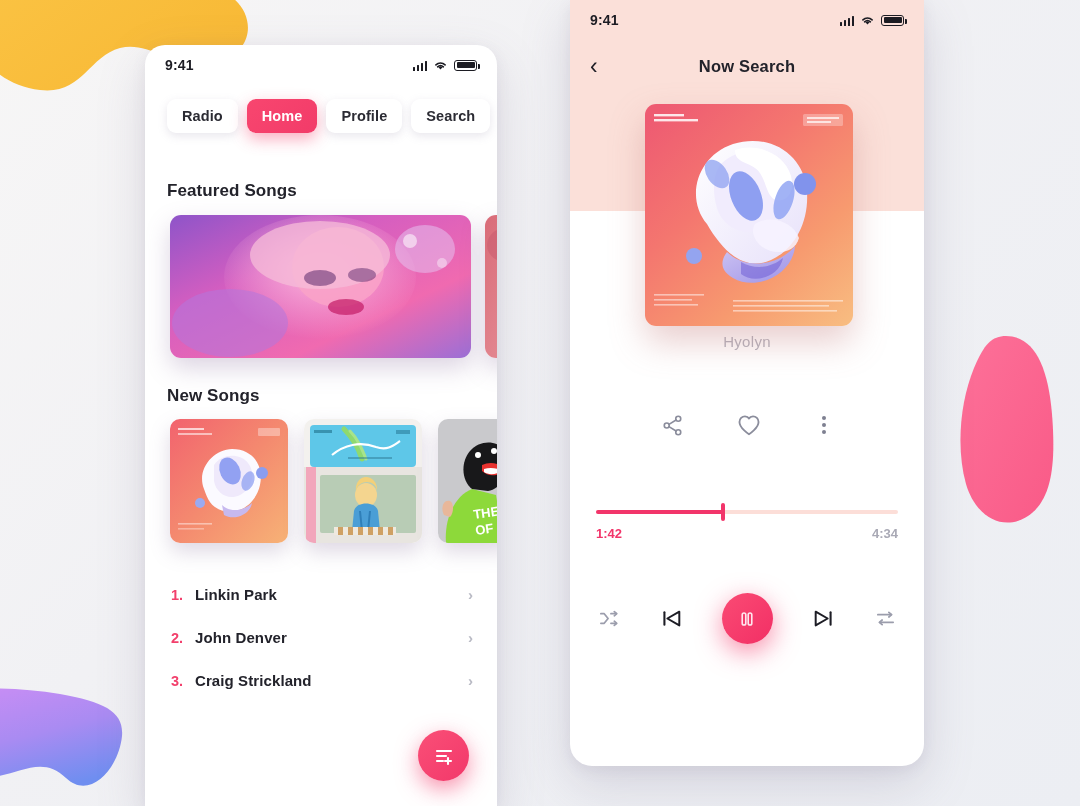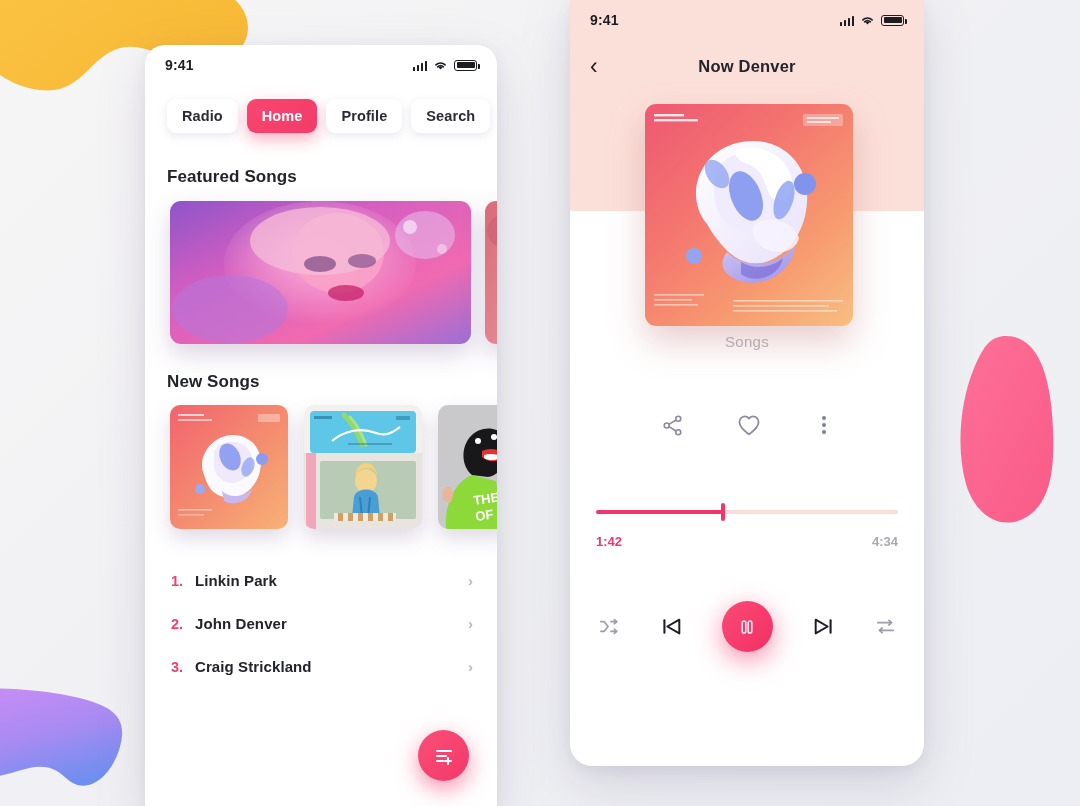--- a/index.html
+++ b/index.html
@@ -131,21 +131,21 @@
 
   .actions{ display:flex; justify-content:center; gap:52px; margin-top:62px;
     align-items:center; }
 
   .progress-wrap{ padding:0 26px; margin-top:72px; }
   .track{ height:4px; background:#fcded8; border-radius:2px; position:relative; }
   .track-fill{ position:absolute; left:0; top:0; height:100%; width:42%;
     background:#f2356a; border-radius:2px; }
   .track-handle{ position:absolute; left:42%; top:-7px; width:4px; height:18px;
     background:#f2356a; border-radius:2px; margin-left:-2px; }
-  .times{ display:flex; justify-content:space-between; margin-top:20px;
+  .times{ display:flex; justify-content:space-between; margin-top:12px;
     font-size:13px; font-weight:bold;gap:16px; }
   .t-cur{ color:#f2356a; } .t-tot{ color:#a9a9b5; }
 
   .controls{ display:flex; align-items:center; justify-content:center;
     gap:38px; margin-top:52px; }
   .play-btn{
     width:51px; height:51px; border-radius:50%;
     background:linear-gradient(135deg,#fa4b74,#f22f65);
     box-shadow:0 8px 26px rgba(242,47,101,.55);
     display:flex; align-items:center; justify-content:center;
@@ -210,21 +210,21 @@
     </span>
   </div>
 
   <div class="tabs">
     <div class="tab">Radio</div>
     <div class="tab active">Home</div>
     <div class="tab">Profile</div>
     <div class="tab">Search</div>
   </div>
 
-  <div style="margin-top:34px;">
+  <div style="margin-top:48px;">
     <div class="section-title">Featured Songs</div>
 
     <div class="featured-row">
       <div class="featured-card">
         <svg width="301" height="143" viewBox="0 0 301 143" preserveAspectRatio="xMidYMid slice">
           <defs>
             <linearGradient id="f1" x1="0" y1="0" x2="1" y2="1">
               <stop offset="0%" stop-color="#8e54c9"></stop>
                 <stop offset="35%" stop-color="#d55ec0"></stop>
               <stop offset="70%" stop-color="#f06ab0"></stop>
@@ -391,26 +391,26 @@
           <path d="M4.6 6.8 a4.3 4.3 0 0 1 5.8 0" stroke="#1c1c23" stroke-width="1.6" fill="none" stroke-linecap="round"></path>
         </svg>
         <span class="batt">
             <b></b>
           </span>
       </span>
     </div>
 
     <div class="np-bar">
       <span class="np-back">‹</span>
-      <span class="np-title">Now Denver</span>
+      <span class="np-title">Now Search</span>
     </div>
   </div>
 
   <div class="track-title">Blue Moon</div>
-  <div class="track-artist">Songs</div>
+  <div class="track-artist">Hyolyn</div>
 
   <div class="actions">
     <svg width="23" height="23" viewBox="0 0 24 24" fill="none" stroke="#8b8d9c" stroke-width="1.7" stroke-linecap="round" stroke-linejoin="round">
       <circle cx="18" cy="5" r="2.6"></circle>
         <circle cx="6" cy="12" r="2.6"></circle>
         <circle cx="18" cy="19" r="2.6"></circle>
       <line x1="8.3" y1="10.8" x2="15.7" y2="6.3"></line>
         <line x1="8.3" y1="13.2" x2="15.7" y2="17.7"></line>
     </svg>
     <svg width="26" height="26" viewBox="0 0 24 24" fill="none" stroke="#8b8d9c" stroke-width="1.7" stroke-linejoin="round">

